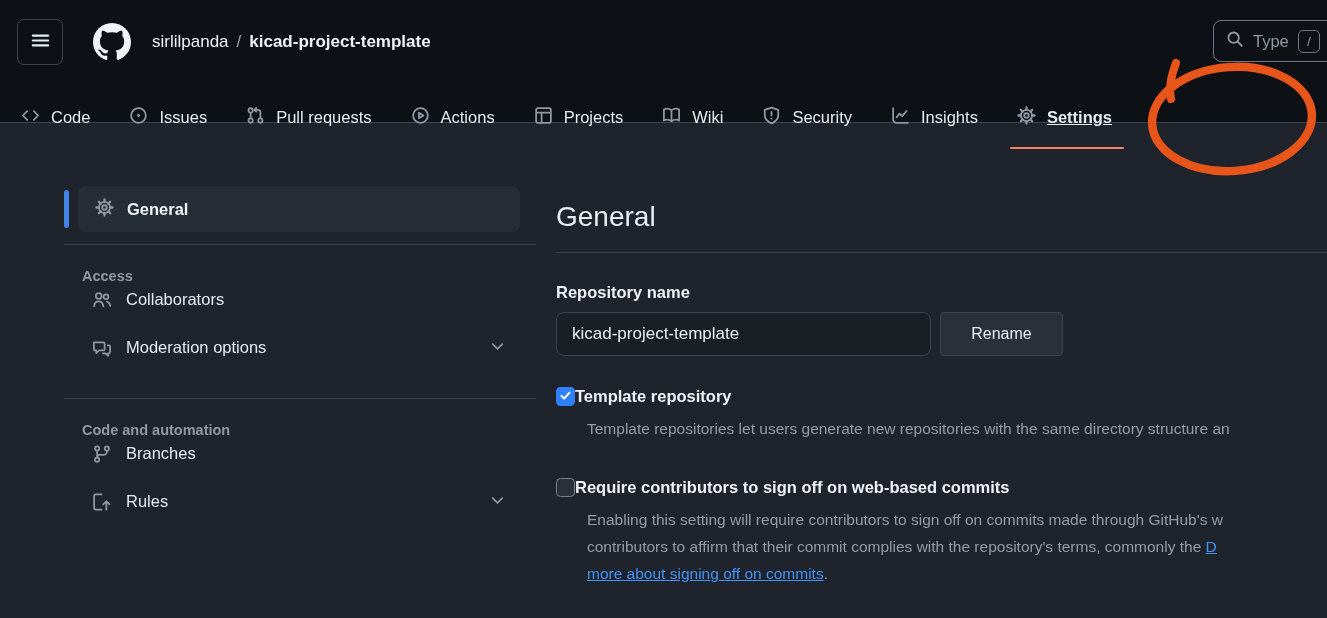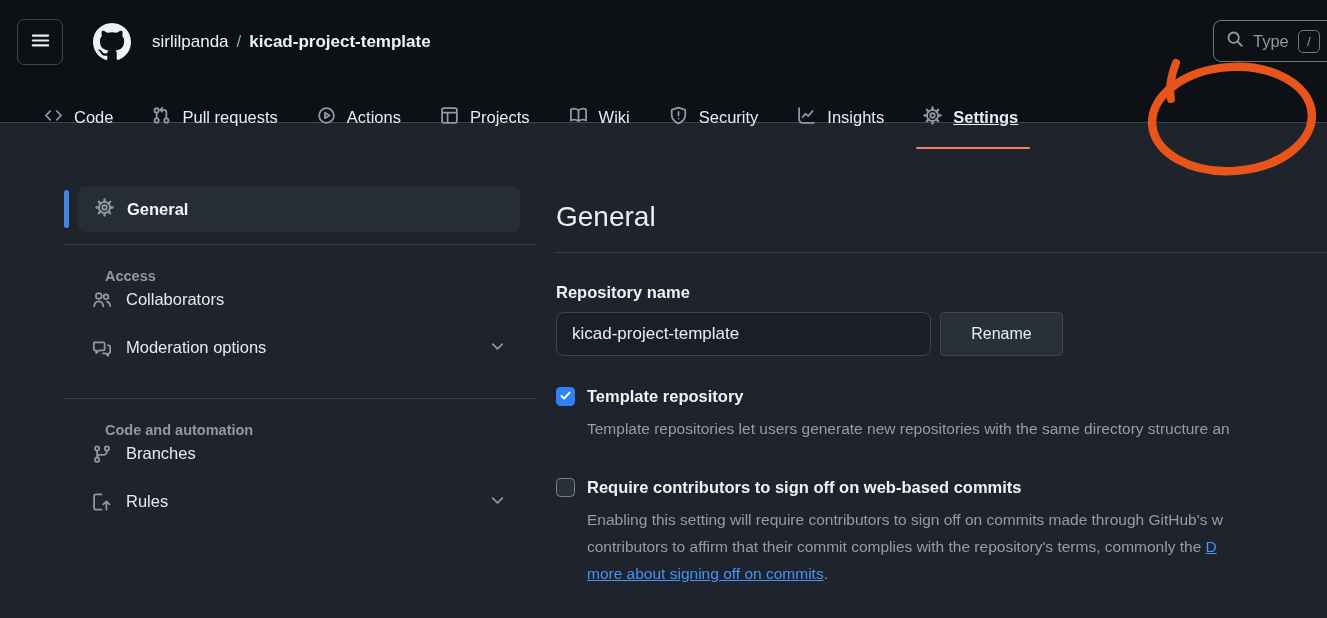--- a/index.html
+++ b/index.html
@@ -12,45 +12,45 @@
   .header{position:absolute;left:0;top:0;width:1327px;height:123px;background:#0d1116;border-bottom:1px solid #3d444d;box-sizing:border-box;}
   .hamburger{position:absolute;left:17px;top:19px;width:46px;height:46px;border:1px solid #3d444d;border-radius:7px;box-sizing:border-box;display:flex;align-items:center;justify-content:center;background:transparent;cursor:pointer;}
   .logo{position:absolute;left:93px;top:23px;width:38px;height:38px;color:#f0f3f6;}
   .breadcrumb{position:absolute;left:152px;top:0;height:84px;display:flex;align-items:center;font-size:17px;color:#eef2f6;}
   .breadcrumb .sep{color:#9aa2ac;padding:0 8px;}
   .breadcrumb .repo{font-weight:700;}
   .searchbox{position:absolute;left:1213px;top:20px;width:150px;height:42px;border:1px solid #6e7681;border-radius:8px;box-sizing:border-box;display:flex;align-items:center;gap:9px;padding-left:12px;color:#9198a1;}
   .searchbox .stext{font-size:16.5px;}
   .keycap{width:22px;height:23px;border:1px solid #6e7681;border-radius:5px;display:flex;align-items:center;justify-content:center;font-size:13.5px;color:#9198a1;box-sizing:border-box;}
   
-  .tabbar{position:absolute;left:0;top:84px;height:67px;display:flex;align-items:center;padding-left:44px;gap:39px;}
+  .tabbar{position:absolute;left:0;top:84px;height:67px;display:flex;align-items:center;padding-left:21px;gap:39px;}
   .tab{position:relative;display:flex;align-items:center;gap:11px;height:67px;font-size:16.5px;color:#e6edf3;cursor:pointer;white-space:nowrap;}
   .tab svg{color:#9198a1;flex:none;}
   .tab.active .tlabel{font-weight:700;text-decoration:underline;}
   .tab.active::after{content:"";position:absolute;left:-7px;right:-12px;bottom:2px;height:2.5px;border-radius:3px;background:#f78166;}
   
   .sidebar{position:absolute;left:64px;top:186px;width:472px;}
   .sel-row{position:relative;height:46px;}
   .sel-bar{position:absolute;left:0;top:4px;width:4.5px;height:38px;border-radius:3px;background:#4184e4;}
   .sel-item{position:absolute;left:14px;right:16px;top:0;height:46px;background:#272d36;border-radius:8px;display:flex;align-items:center;gap:13px;padding-left:17px;cursor:pointer;}
   .sel-item .slabel{font-weight:700;font-size:16.5px;color:#f0f4f8;}
   .side-divider{height:1px;background:#3a414b;margin-top:12px;}
-  .section-title{margin:23px 0 6px 41px;font-size:14.5px;font-weight:700;color:#9198a1;}
+  .section-title{margin:23px 0 6px 18px;font-size:14.5px;font-weight:700;color:#9198a1;}
   .side-item{display:flex;align-items:flex-start;height:48px;padding-left:28px;padding-right:30px;gap:14px;color:#e3eaf2;font-size:16.5px;cursor:pointer;}
   .side-item svg{color:#9198a1;flex:none;}
   .side-item .grow{flex:1;}
   
   .main{position:absolute;left:556px;top:186px;right:0;bottom:0;overflow:hidden;}
   .page-title{font-size:28px;font-weight:400;color:#e9eef4;margin:0;padding-top:10px;line-height:42px;}
   .main-divider{height:1px;background:#3a414b;margin-top:14px;}
   .field-label{margin-top:30px;font-size:16.5px;font-weight:700;color:#eef2f6;}
   .name-row{margin-top:10px;display:flex;gap:9px;}
   .text-input{width:375px;height:44px;box-sizing:border-box;background:#1a1f26;border:1px solid #3d444d;border-radius:8px;color:#e6edf3;font-size:17px;font-family:"Liberation Sans",sans-serif;padding:0 15px;outline:none;}
   .btn{width:123px;height:44px;box-sizing:border-box;background:#2a303a;border:1px solid #3f4651;border-radius:4px;color:#e6edf3;font-size:16px;font-weight:500;font-family:"Liberation Sans",sans-serif;cursor:pointer;}
-  .check-row{display:flex;align-items:flex-start;gap:12px;}
+  .check-row{display:flex;align-items:flex-start;}
   .check-row.first{margin-top:31px;}
   .check-row.second{margin-top:36px;}
   .checkbox{width:19px;height:19px;border-radius:4.5px;box-sizing:border-box;flex:none;cursor:pointer;}
   .checkbox.checked{background:#3081f7;display:flex;align-items:center;justify-content:center;}
   .checkbox.unchecked{background:#2a3039;border:1.5px solid #7a828e;}
   .check-label{font-size:16.5px;font-weight:700;color:#eef2f6;white-space:nowrap;}
   .desc{margin-left:31px;color:#959ca6;font-size:15.5px;line-height:27px;white-space:nowrap;margin-top:9px;}
   .desc a{color:#4493f8;text-decoration:underline;cursor:pointer;}
   
   .annotation{position:absolute;left:0;top:0;width:1327px;height:618px;pointer-events:none;}
@@ -92,20 +92,27 @@
   </div>
 
   <nav class="tabbar">
     <div class="tab">
       <span><svg width="19" height="19" viewBox="0 0 16 16" fill="none" stroke="currentColor" stroke-width="1.5" stroke-linecap="round" stroke-linejoin="round">
             <path d="M5.2 4.3 1.6 8l3.6 3.7M10.8 4.3 14.4 8l-3.6 3.7"></path>
           </svg></span>
       <span class="tlabel">Code</span>
     </div>
     <div class="tab">
+      <span><svg width="19" height="19" viewBox="0 0 16 16" fill="none" stroke="currentColor" stroke-width="1.5">
+            <circle cx="8" cy="8" r="6.2"></circle>
+            <circle cx="8" cy="8" r="1.2" fill="currentColor" stroke="none"></circle>
+          </svg></span>
+      <span class="tlabel">Issues</span>
+    </div>
+    <div class="tab">
       <span><svg width="19" height="19" viewBox="0 0 16 16" fill="none" stroke="currentColor" stroke-width="1.5" stroke-linecap="round" stroke-linejoin="round">
             <circle cx="3.9" cy="3.7" r="1.8"></circle>
             <circle cx="3.9" cy="12.3" r="1.8"></circle>
             <circle cx="12.1" cy="12.3" r="1.8"></circle>
             <path d="M3.9 5.7v4.6M8.6 1.6 7 3.2l1.6 1.6"></path>
             <path d="M7.3 3.2h2.8a2 2 0 0 1 2 2v5.1"></path>
           </svg></span>
       <span class="tlabel">Pull requests</span>
     </div>
     <div class="tab">

